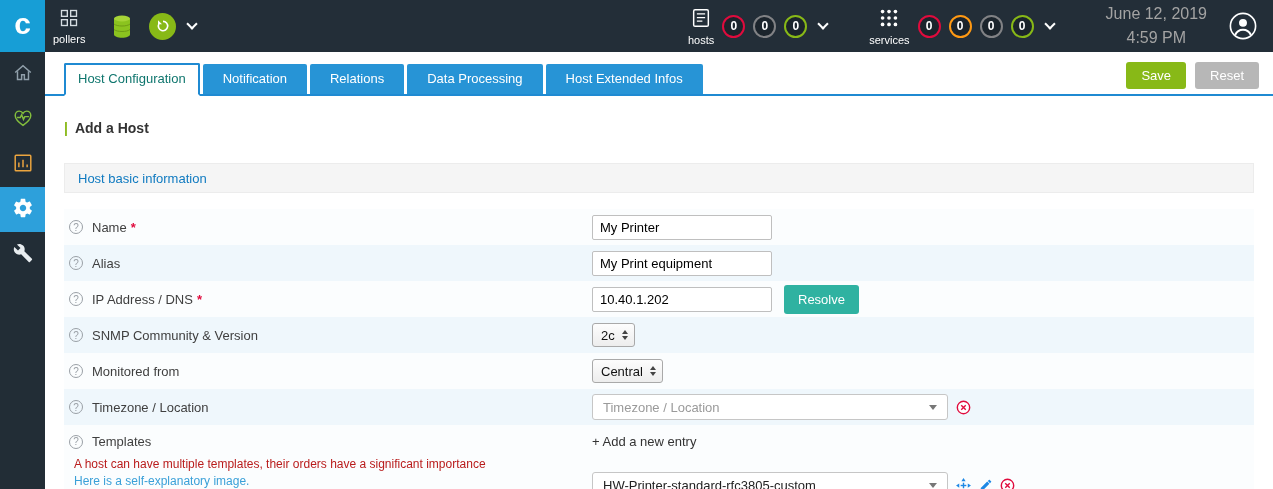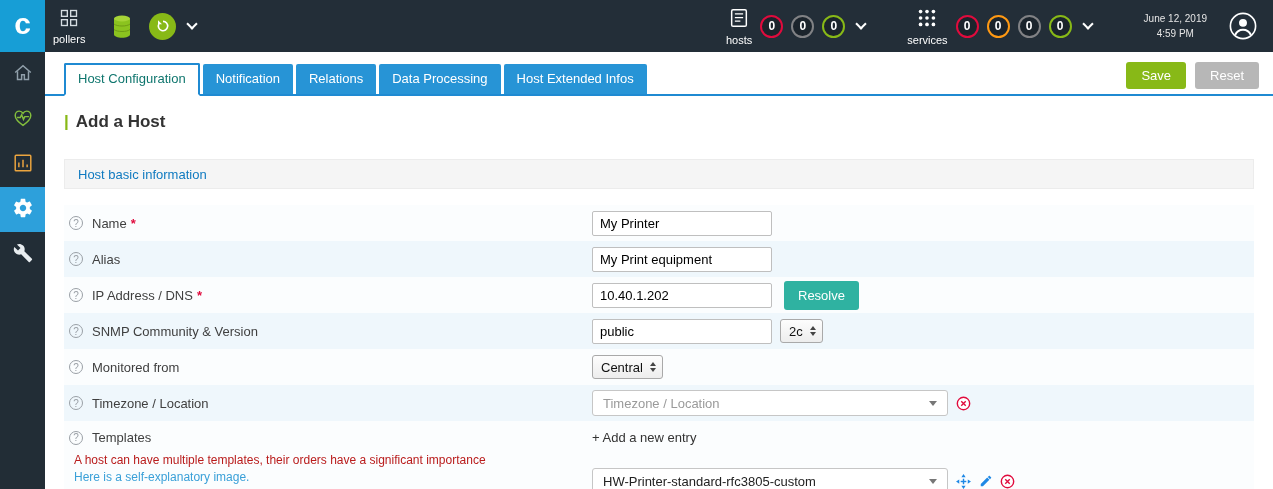--- a/index.html
+++ b/index.html
@@ -18,48 +18,48 @@
   .ml22 { margin-left: 8px; } .ml26 { margin-left: 26px; }
   .sync-badge { width: 27px; height: 27px; border-radius: 50%; background: #88b917;
                 display: flex; align-items: center; justify-content: center; margin-left: 16px; cursor: pointer; flex: none; }
   .chev { width: 8px; height: 8px; border-right: 2px solid #fff; border-bottom: 2px solid #fff;
           transform: rotate(45deg); margin: -4px 0 0 12px; cursor: pointer; flex: none; }
   .counter { width: 23px; height: 23px; border-radius: 50%; border: 2px solid #888; background: #1b242c;
              color: #fff; font-size: 12px; font-weight: bold; display: flex; align-items: center;
              justify-content: center; margin-left: 8px; cursor: pointer; flex: none; }
   .hosts-grp { margin-left: auto; }
   .svc-grp { margin-left: 42px; }
-  .datetime { color: #e5e5e5; font-size: 10px; text-align: center; line-height: 1.5;
+  .datetime { color: #a3a3a3; font-size: 16px; text-align: center; line-height: 1.5;
               margin-left: 52px; margin-right: 22px; flex: none; }
   .avatar { margin-right: 16px; cursor: pointer; display: flex; flex: none; }
 
   
   .sidebar { position: absolute; top: 52px; left: 0; width: 45px; bottom: 0; background: #222d36; z-index: 9; }
   .side-item { height: 45px; display: flex; align-items: center; justify-content: center; cursor: pointer; }
   .side-item.active { background: #2da0db; }
 
   
   .main { position: absolute; left: 45px; top: 52px; width: 1228px; bottom: 0; background: #fff; overflow: hidden; }
   .breadcrumb { padding: 12px 0 0 19px; font-size: 13px; color: #4d4d4d; display: flex; gap: 7px; align-items: center; }
   .breadcrumb .bc-link { cursor: pointer; }
   .breadcrumb .bc-sep { color: #8a8a8a; }
 
   .tabbar { display: flex; align-items: flex-end; margin-top: 10px; padding: 0 14px 0 19px;
             border-bottom: 2px solid #1f8ad2; }
-  .tab { background: #2794d6; color: #fff; font-size: 13px; padding: 7px 13px 8px; margin-right: 3px;
+  .tab { background: #2794d6; color: #fff; font-size: 13px; padding: 7px 20px 8px; margin-right: 3px;
          border-radius: 2px 2px 0 0; cursor: pointer; white-space: nowrap; }
   .tab.active { background: #fff; color: #0f766e; border: 2px solid #1f8ad2; border-bottom: 2px solid #fff;
                 margin-bottom: -2px; padding: 6px 12px 8px; }
   .tab-actions { margin-left: auto; display: flex; gap: 9px; padding-bottom: 5px; }
   .btn { border: none; border-radius: 3px; color: #fff; font-size: 13px; padding: 6px 15px; cursor: pointer;
          font-family: inherit; }
   .btn-save { background: #88b917; }
   .btn-reset { background: #b7b7b7; }
 
-  .page-title { padding: 16px 0 11px 19px; font-size: 17px; font-weight: bold; color: #333; }
+  .page-title { padding: 24px 0 11px 19px; font-size: 14px; font-weight: bold; color: #333; }
   .page-title .bar { color: #88b917; margin-right: 7px; }
 
   .section-head { margin: 16px 19px; background: #f5f5f5; border: 1px solid #ececec; height: 30px;
                   display: flex; align-items: center; padding-left: 13px; color: #0f7ac0; font-size: 13px; }
 
   .form { margin: 6px 19px 0 19px; }
   .form-row { display: flex; align-items: center; min-height: 36px; }
   .form-row.row-odd  { background: #fbfdfe; }
   .form-row.row-even { background: #eff7fc; }
   .label-cell { flex: 0 0 528px; display: flex; align-items: center; padding-left: 5px; }
@@ -285,21 +285,20 @@
         <button class="btn btn-resolve">Resolve</button>
       </div>
     </div>
 
     <div class="form-row row-even">
       <div class="label-cell">
         <span class="help-icon">?</span>
         <span class="label-text">SNMP Community &amp; Version</span>
       </div>
       <div class="value-cell">
-        <input class="text-input" value="public" style="">
         <span class="native-select">
           <span>2c</span>
           <span class="updown">
               <i class="up"></i>
               <i class="dn"></i>
             </span>
         </span>
       </div>
     </div>
 

